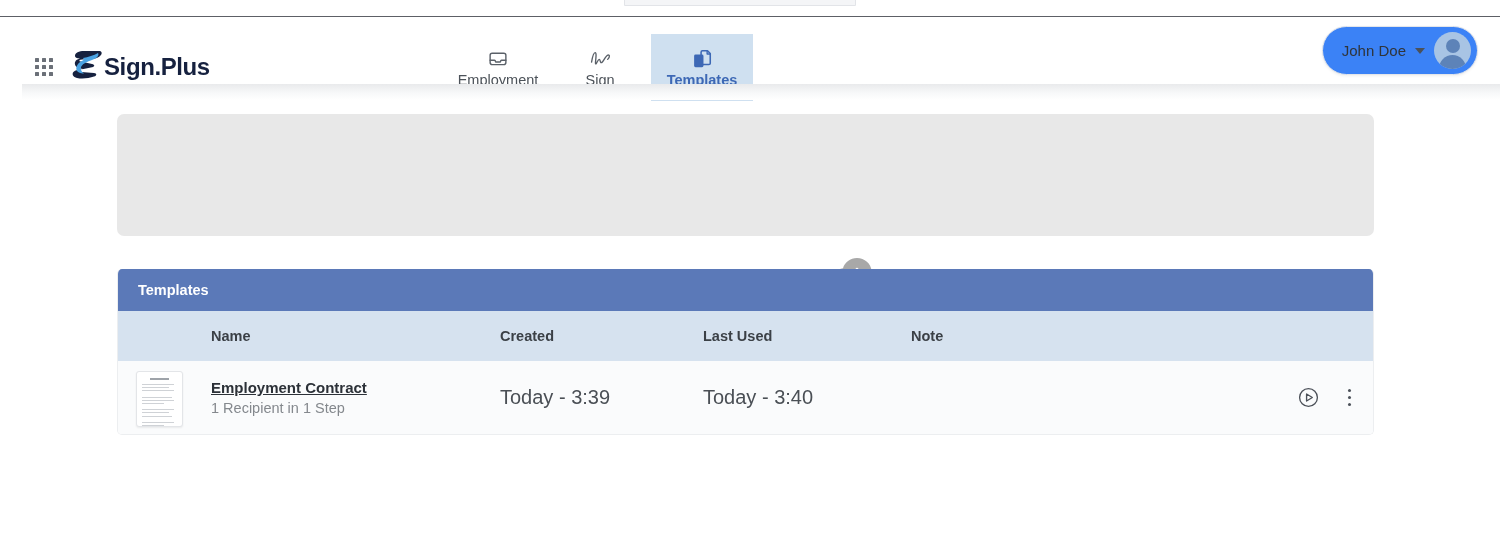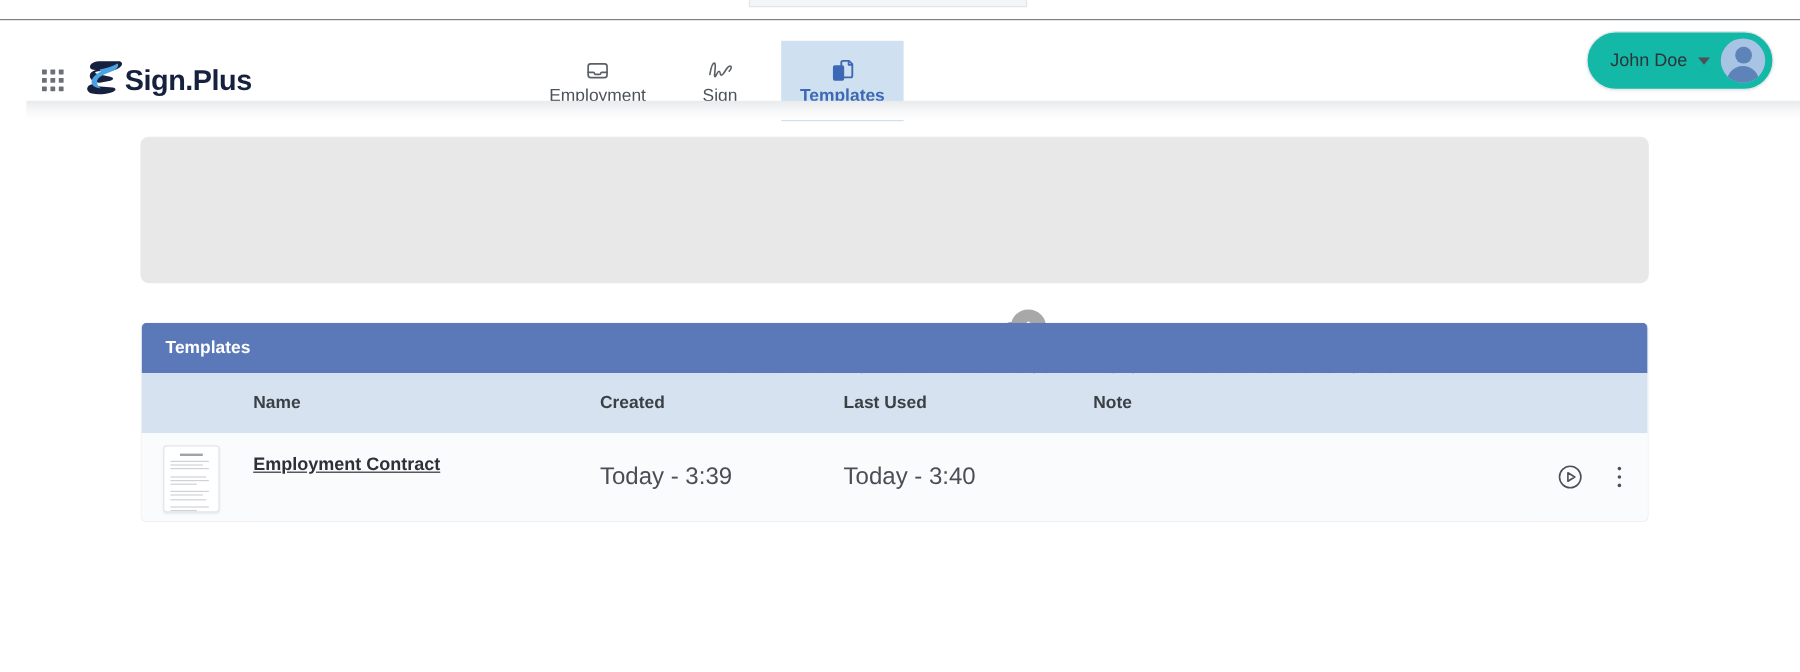--- a/index.html
+++ b/index.html
@@ -62,21 +62,21 @@
   .nav-tab .nav-ico { height: 22px; display: flex; align-items: center; justify-content: center; }
   .nav-tab .nav-lbl { font-size: 14.5px; color: #4c5259; line-height: 1; }
   .nav-tab.active { background: #cfe0f0; }
   .nav-tab.active .nav-lbl { color: #3d68b5; font-weight: 700; }
 
   
   #profile {
     position: absolute; right: 22px; top: 26px;
     height: 49px; padding: 0 6px 0 19px;
     display: flex; align-items: center; gap: 9px;
-    background: #14b8a6;
+    background: #3b82f6;
     border: 1px solid #e4e6ea;
     border-radius: 25px;
     box-shadow: 0 1px 3px rgba(0,0,0,0.07);
     cursor: pointer;
   }
   #profile-name { font-size: 15px; color: #2f343a; line-height: 1; }
   #caret { width: 0; height: 0; border-left: 5px solid transparent; border-right: 5px solid transparent; border-top: 6px solid #4b5159; }
   #avatar {
     width: 37px; height: 37px; border-radius: 50%;
     background: #a8c4e4; position: relative; overflow: hidden; flex: none;
@@ -275,20 +275,21 @@
       <div class="tl s1"></div>
         <div class="tl s2"></div>
         <div class="tl s3"></div>
       <div class="gap"></div>
       <div class="tl s1"></div>
         <div class="tl s4"></div>
     </div>
 
     <div id="row-name-wrap">
       <div id="row-name">Employment Contract</div>
+      <div id="row-sub">1 Recipient in 1 Step</div>
     </div>
 
     <span class="cell" id="cell-created">Today - 3:39</span>
     <span class="cell" id="cell-lastused">Today - 3:40</span>
 
     <div id="row-actions">
       <span class="act">
         <svg width="23" height="23" viewBox="0 0 24 24" fill="none" stroke="#4c5159" stroke-width="1.4">
           <circle cx="12" cy="12" r="9.3"></circle>
           <path d="M10 8.3 L16 12 L10 15.7 Z" stroke-linejoin="round"></path>

